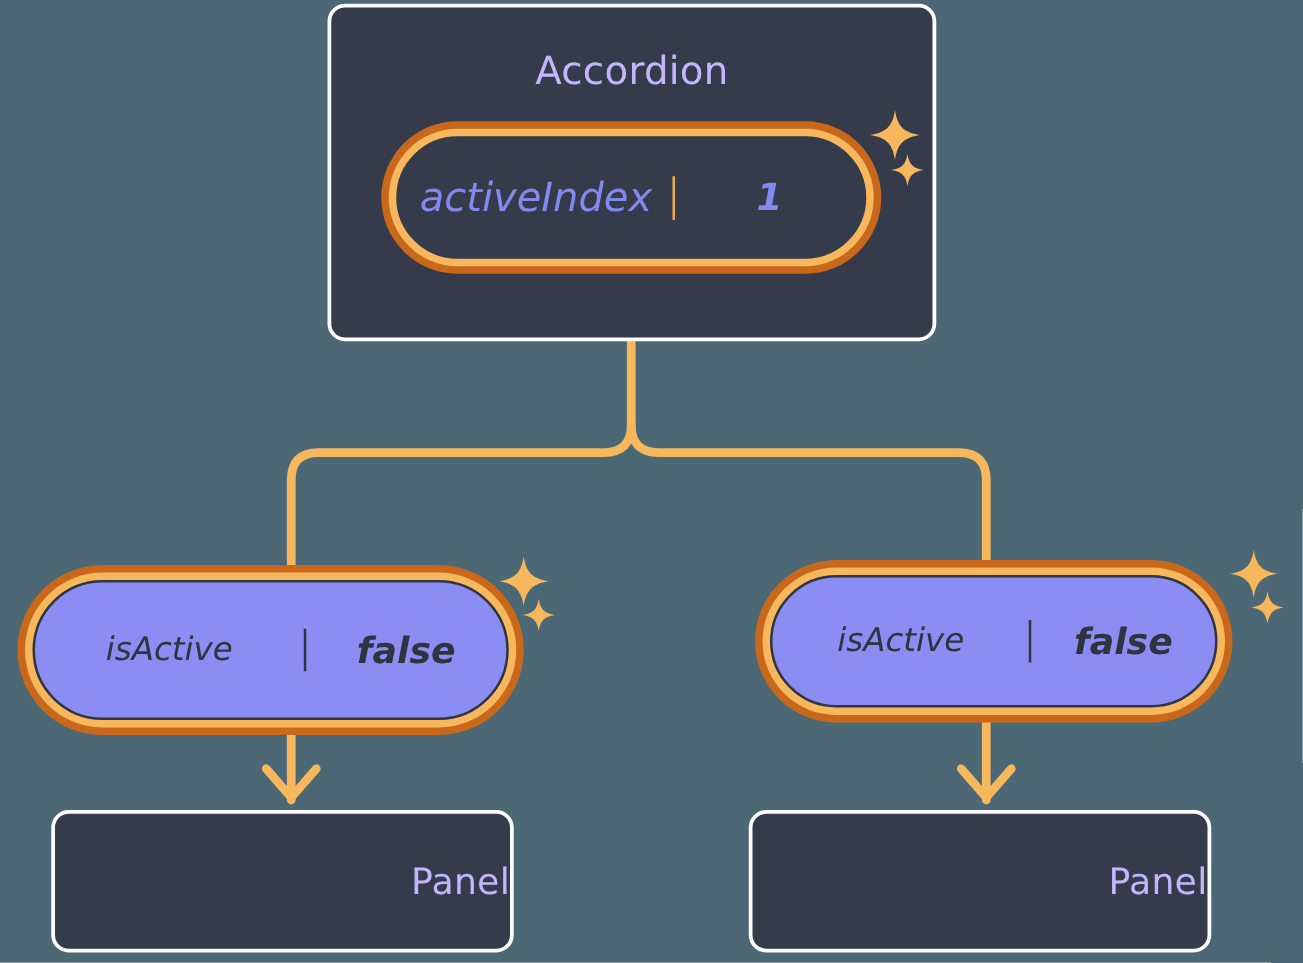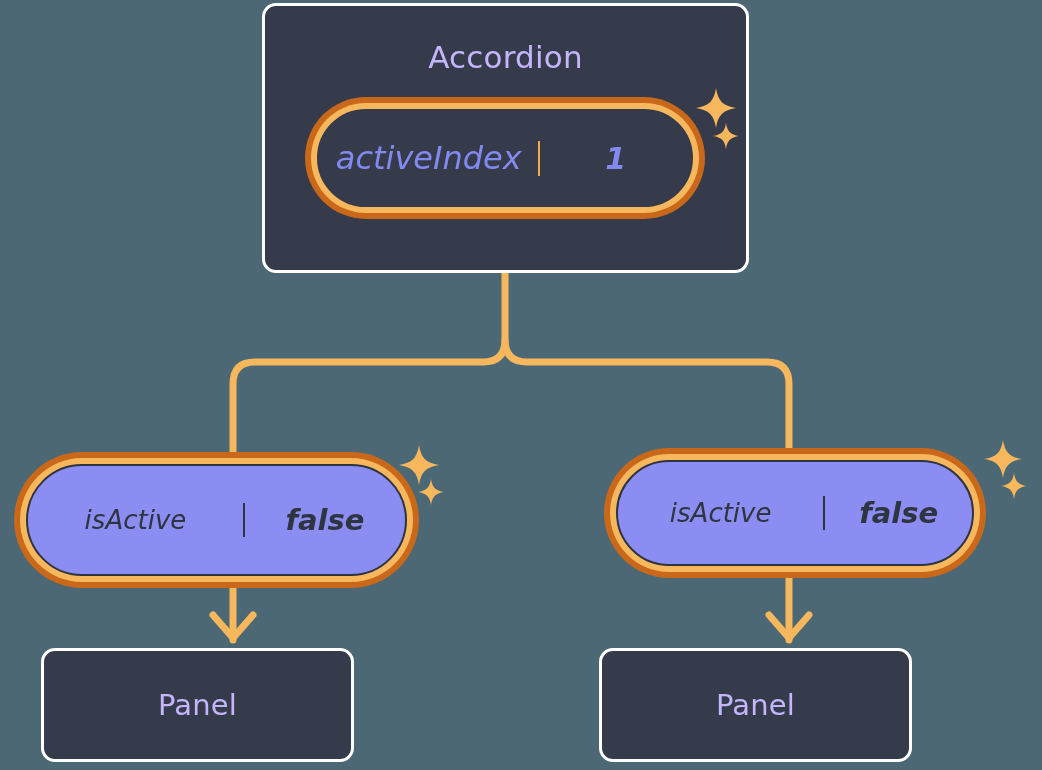--- a/index.html
+++ b/index.html
@@ -53,23 +53,24 @@
 
   #accordion-box {
     left: 262px;
     top: 3px;
     width: 487px;
     height: 270px;
     padding-top: 36px;
   }
 
   .panel-box {
-    width: 313px;
+    width: 370px;
     height: 114px;
     justify-content: center;
+    align-items: flex-end;
   }
   #panel-left  { left: 41px;  top: 648px; }
   #panel-right { left: 599px; top: 648px; }
   .panel-box .comp-title { font-size: 29px; }
 
   
   
   .pill-outer {
     position: absolute;
     box-sizing: border-box;

